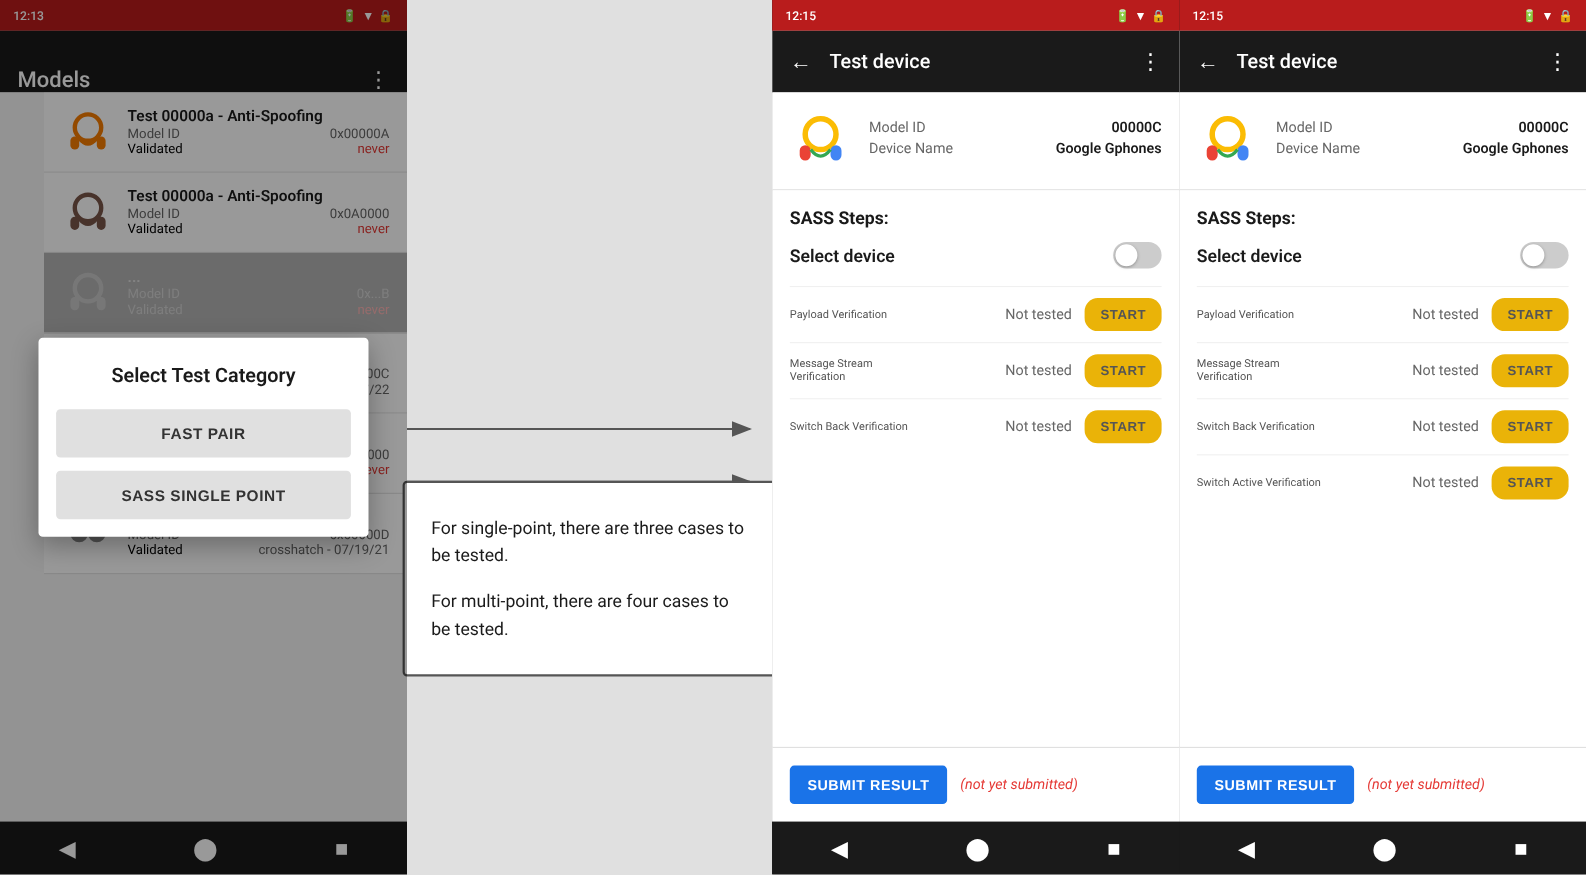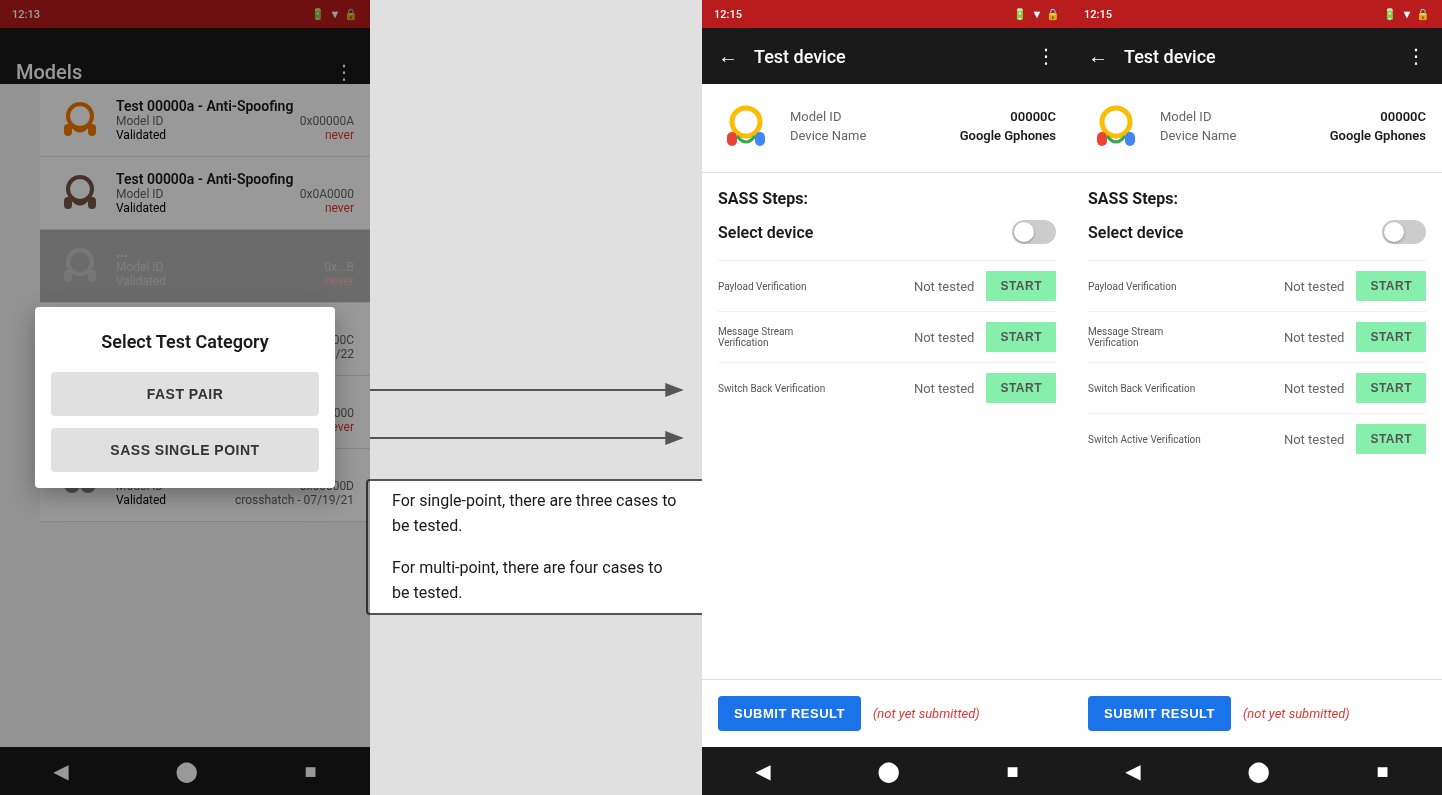--- a/index.html
+++ b/index.html
@@ -317,23 +317,23 @@
 
     .test-row-status {
       font-size: 13px;
       color: #666;
       margin-right: 12px;
       min-width: 80px;
       text-align: right;
     }
 
     .start-btn {
-      background: #86efac;
+      background: #eab308;
       border: none;
-      border-radius: 1px;
+      border-radius: 12px;
       padding: 8px 14px;
       font-size: 12px;
       font-weight: 600;
       letter-spacing: 0.5px;
       cursor: pointer;
       color: #555;
     }
 
     .submit-area {
       background: white;
@@ -576,21 +576,21 @@
       <marker id="arrowhead1" markerWidth="10" markerHeight="7" refX="9" refY="3.5" orient="auto">
         <polygon points="0 0, 10 3.5, 0 7" fill="#555"></polygon>
       </marker>
     </defs>
 
     <line x1="0" y1="390" x2="340" y2="390" stroke="#555" stroke-width="2" marker-end="url(#arrowhead1)"></line>
 
     <line x1="0" y1="438" x2="340" y2="438" stroke="#555" stroke-width="2" marker-end="url(#arrowhead1)"></line>
   </svg>
 
-  <div class="caption-box" style="position:absolute; bottom:180px; left:50%; transform:translateX(-50%); width:340px; font-size:16px; padding:7px 24px;">
+  <div class="caption-box" style="position:absolute; bottom:180px; left:50%; transform:translateX(-50%); width:340px; font-size:16px; padding:28px 24px;">
     <p style="margin-bottom:16px;">For single-point, there are three cases to be tested.</p>
     <p>For multi-point, there are four cases to be tested.</p>
   </div>
 </div>
 
 <div class="phone">
   <div class="phone-status-bar">
     <span>12:15</span>
     <div class="status-right">
       <span>🔋</span>

